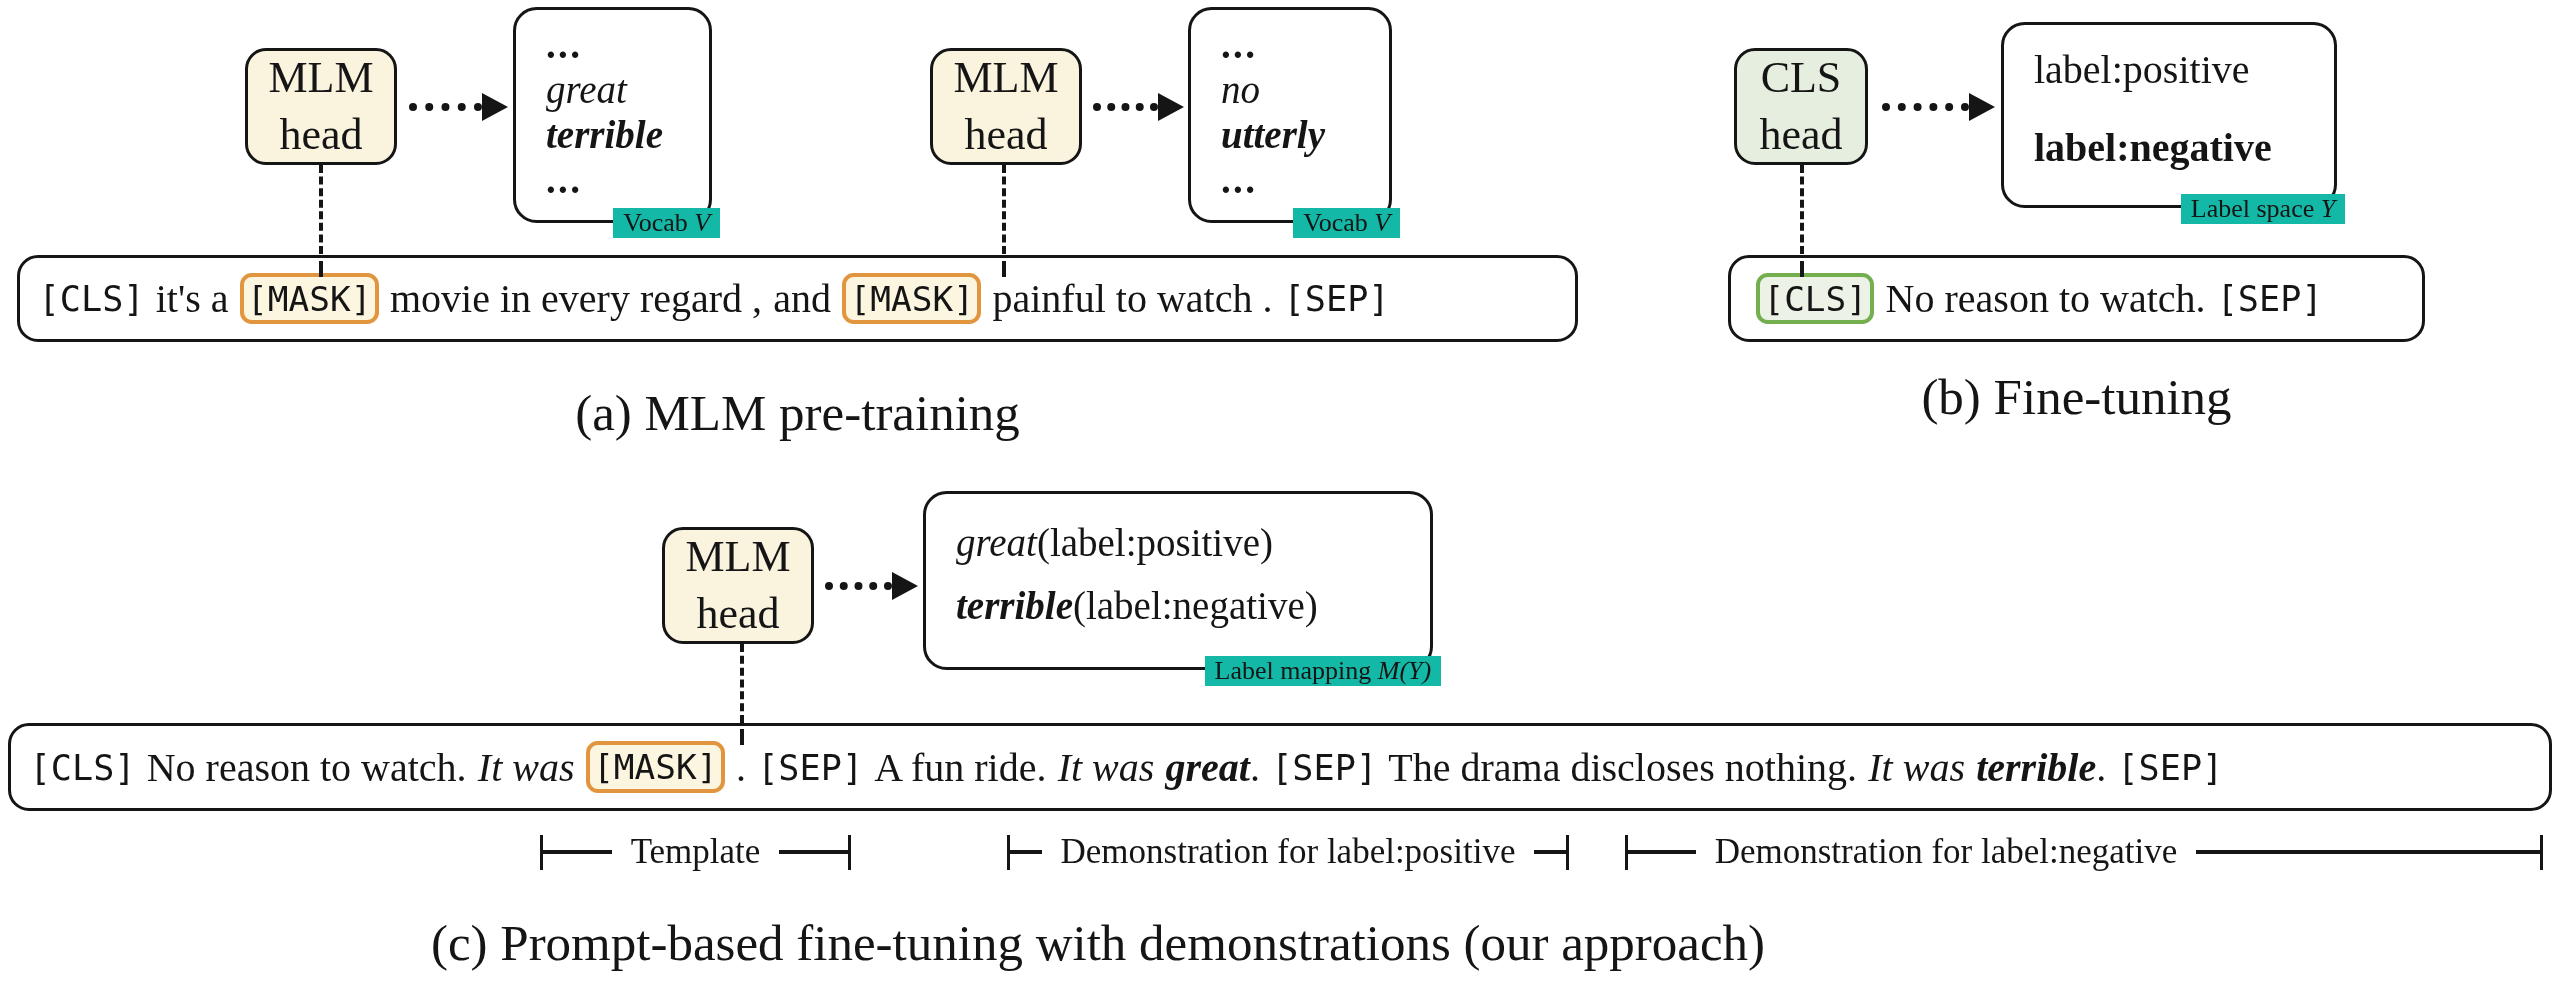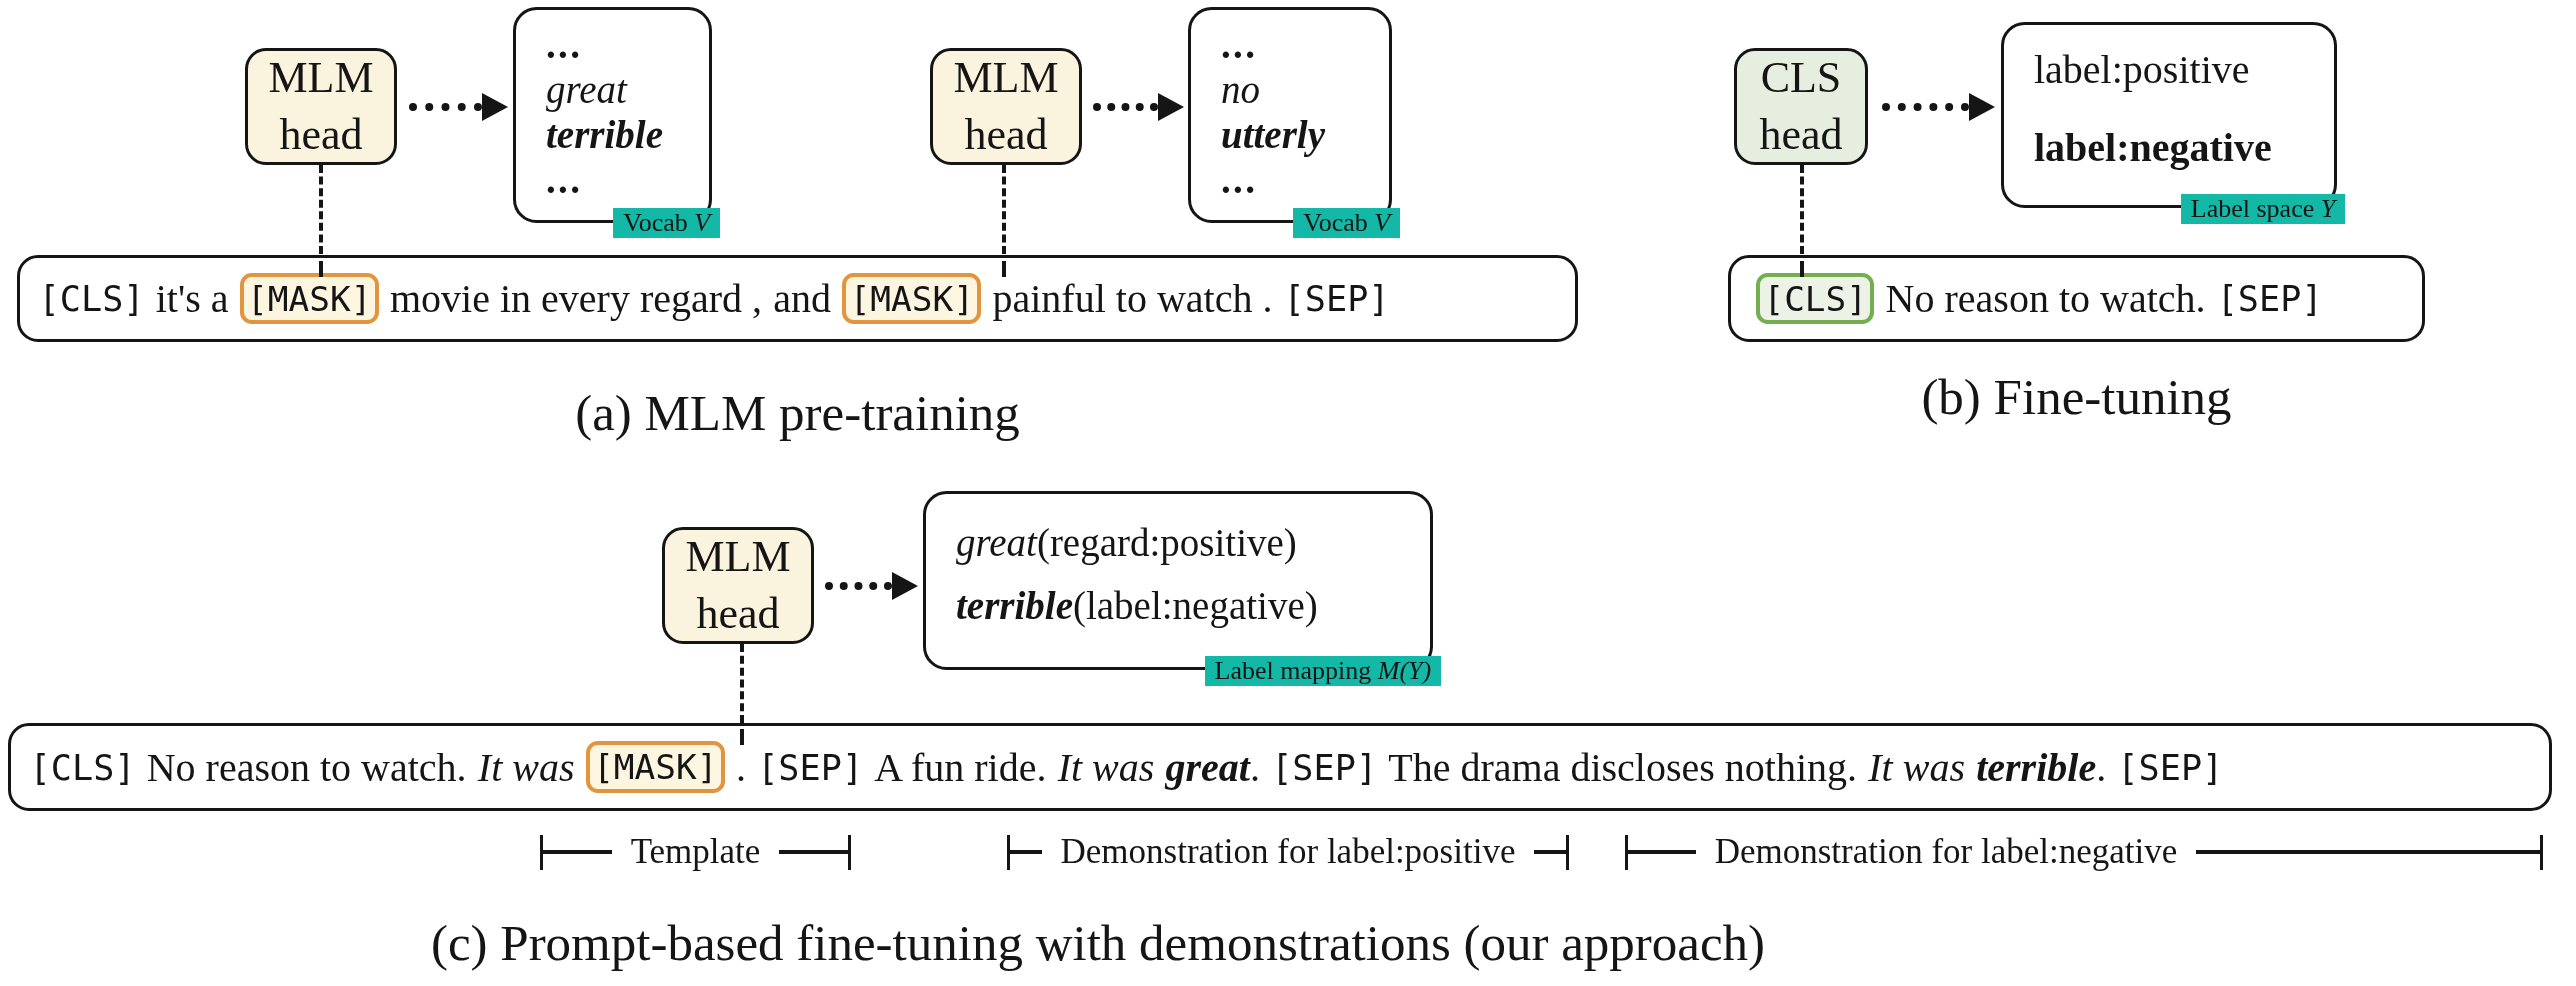--- a/index.html
+++ b/index.html
@@ -169,21 +169,21 @@
   <div class="headbox" style="left:662px;top:527px;width:152px;height:117px;background:var(--headCream);">
     <div>MLM</div>
     <div>head</div>
   </div>
   <div class="arrow" style="left:825px;top:572px;">
     <div class="dots" style="width:67px;"></div>
     <div class="tri"></div>
   </div>
   <div class="bigbox" style="left:923px;top:491px;width:510px;height:179px;">
     <div class="listcol centered" style="font-size:39px;gap:18.6px;">
-        <div class="ln"><span class="sg it">great</span><span class="sg"> (regard:positive)</span></div>
+        <div class="ln"><span class="sg it">great</span><span class="sg"> (label:positive)</span></div>
         <div class="ln"><span class="sg bi">terrible</span><span class="sg"> (label:negative)</span></div>
       </div>
     <div class="hang">
       <span>Label mapping</span>
       <i class="sym">M(Y)</i>
     </div>
   </div>
   <div class="vdash" style="left:740px;top:644px;height:79px;"></div>
 
   <div class="sentbox" style="left:8px;top:723px;width:2544px;height:88px;">

